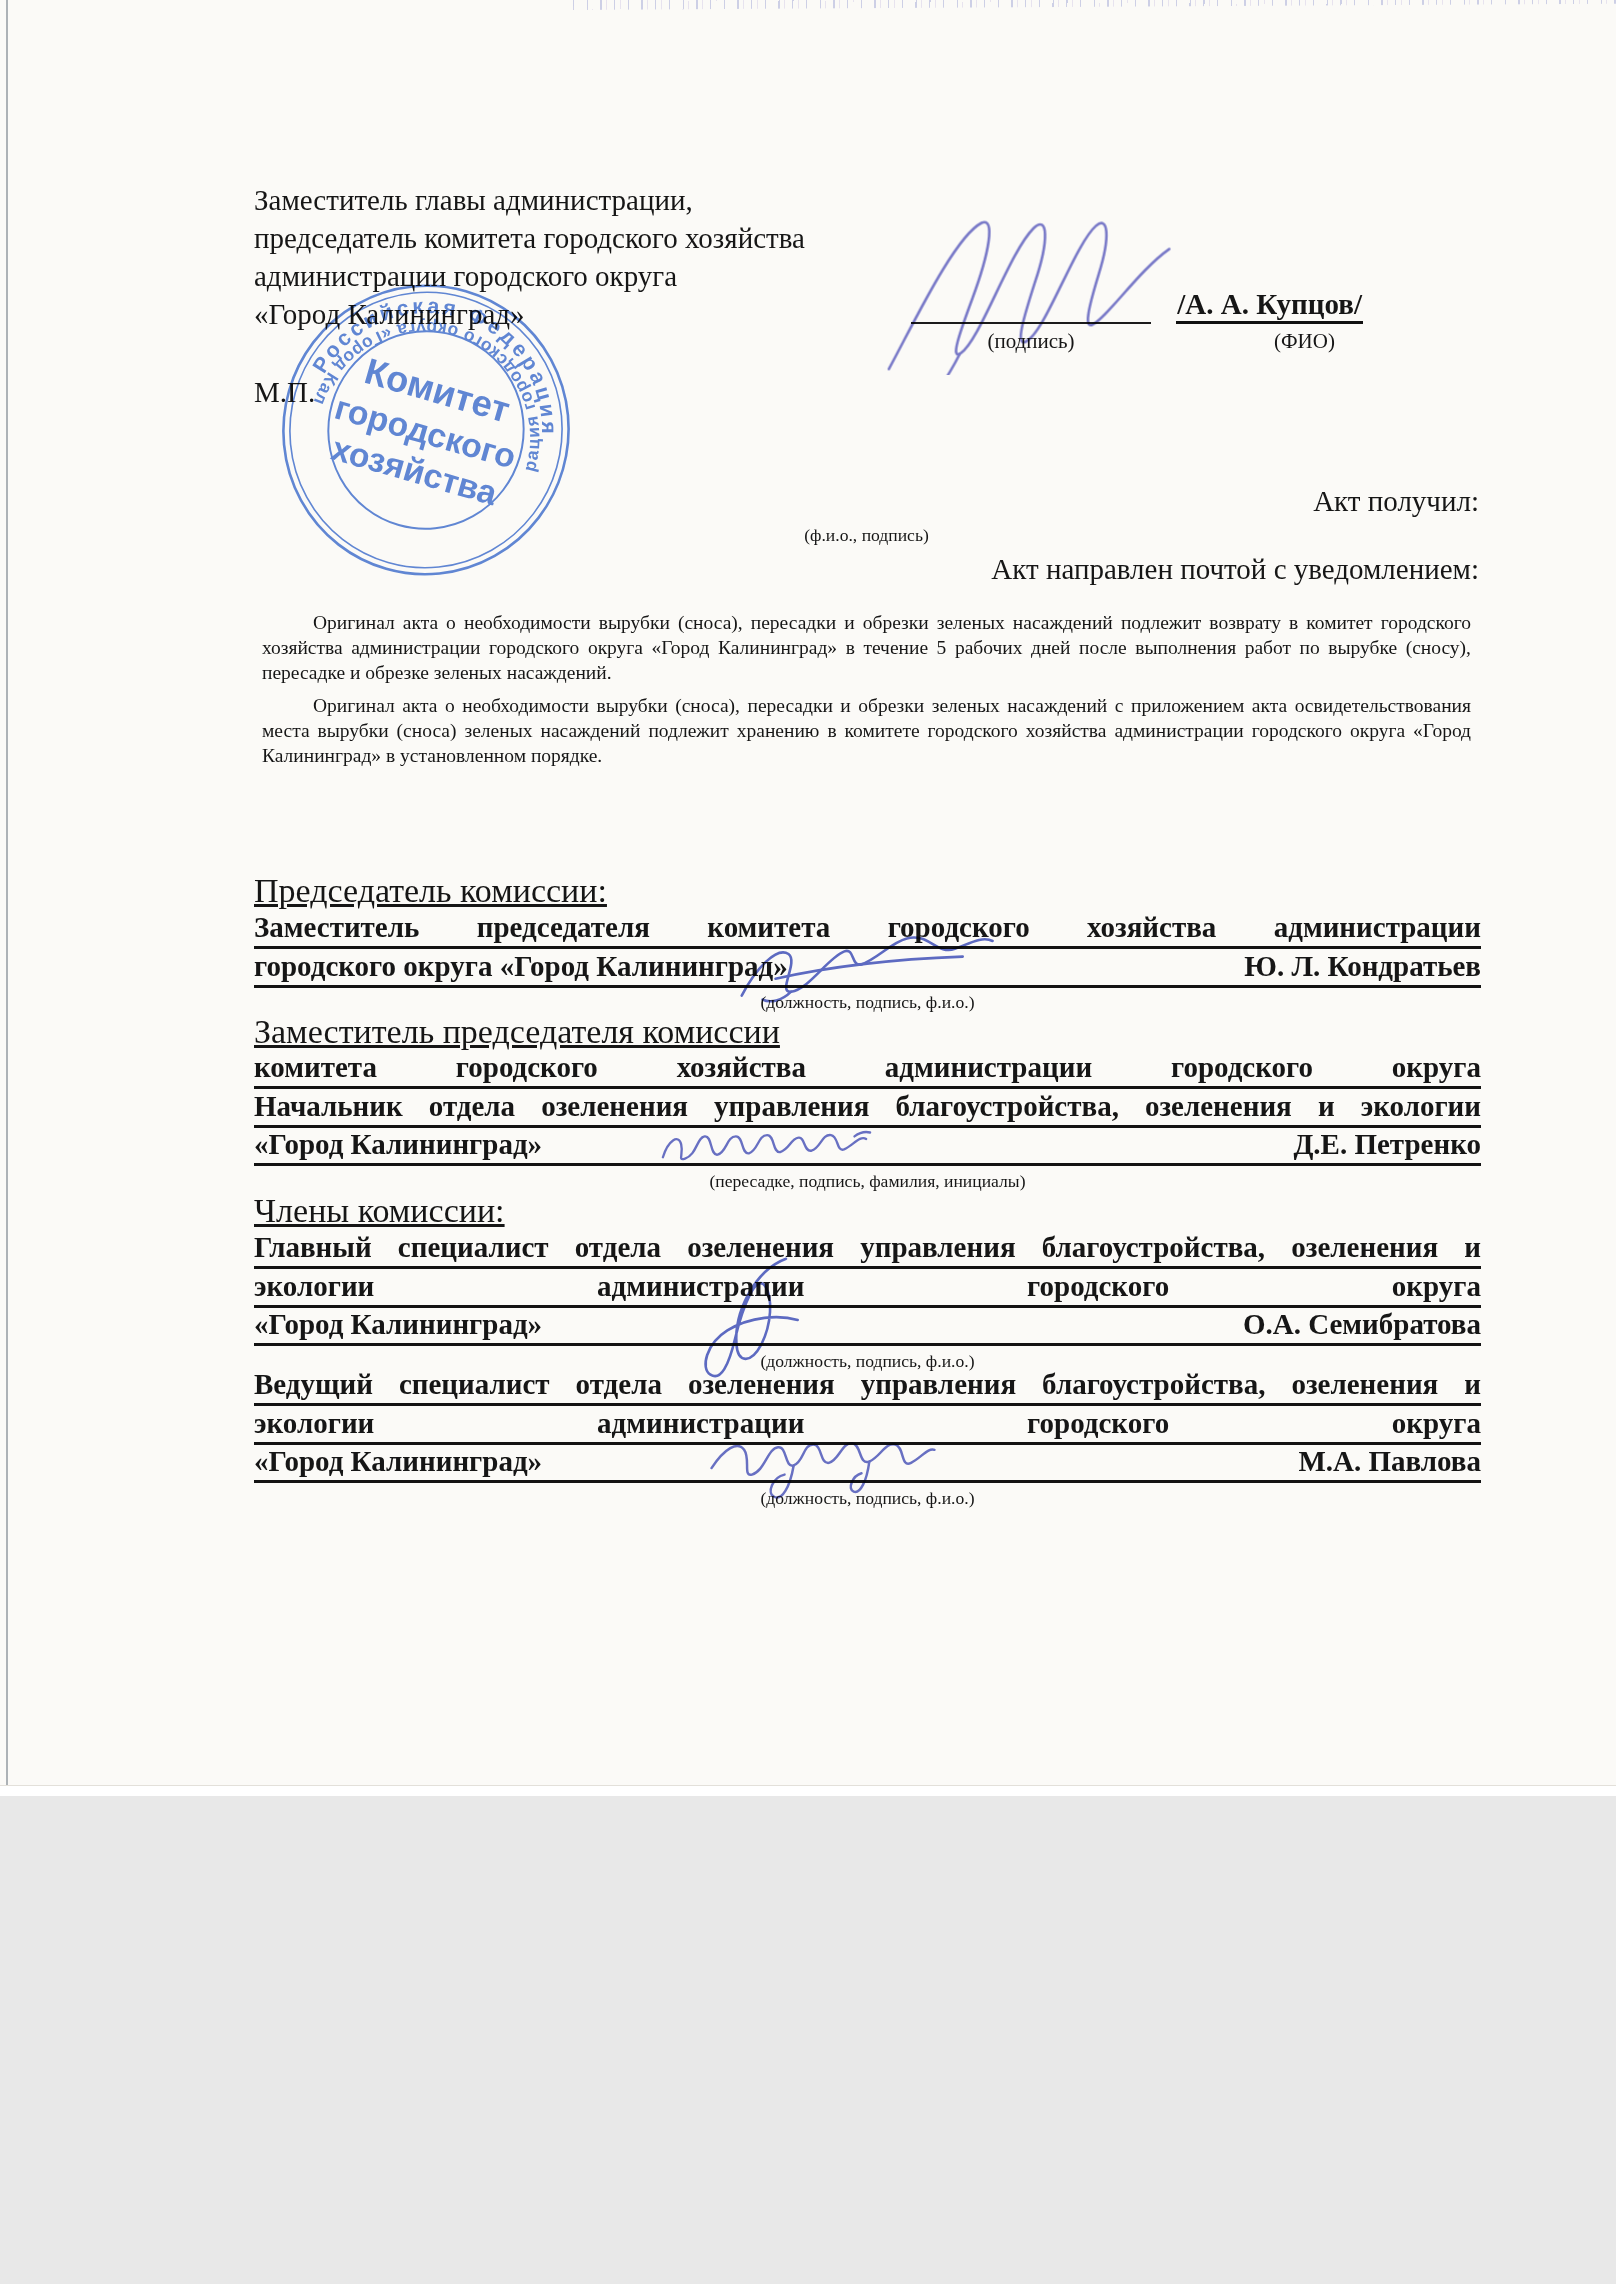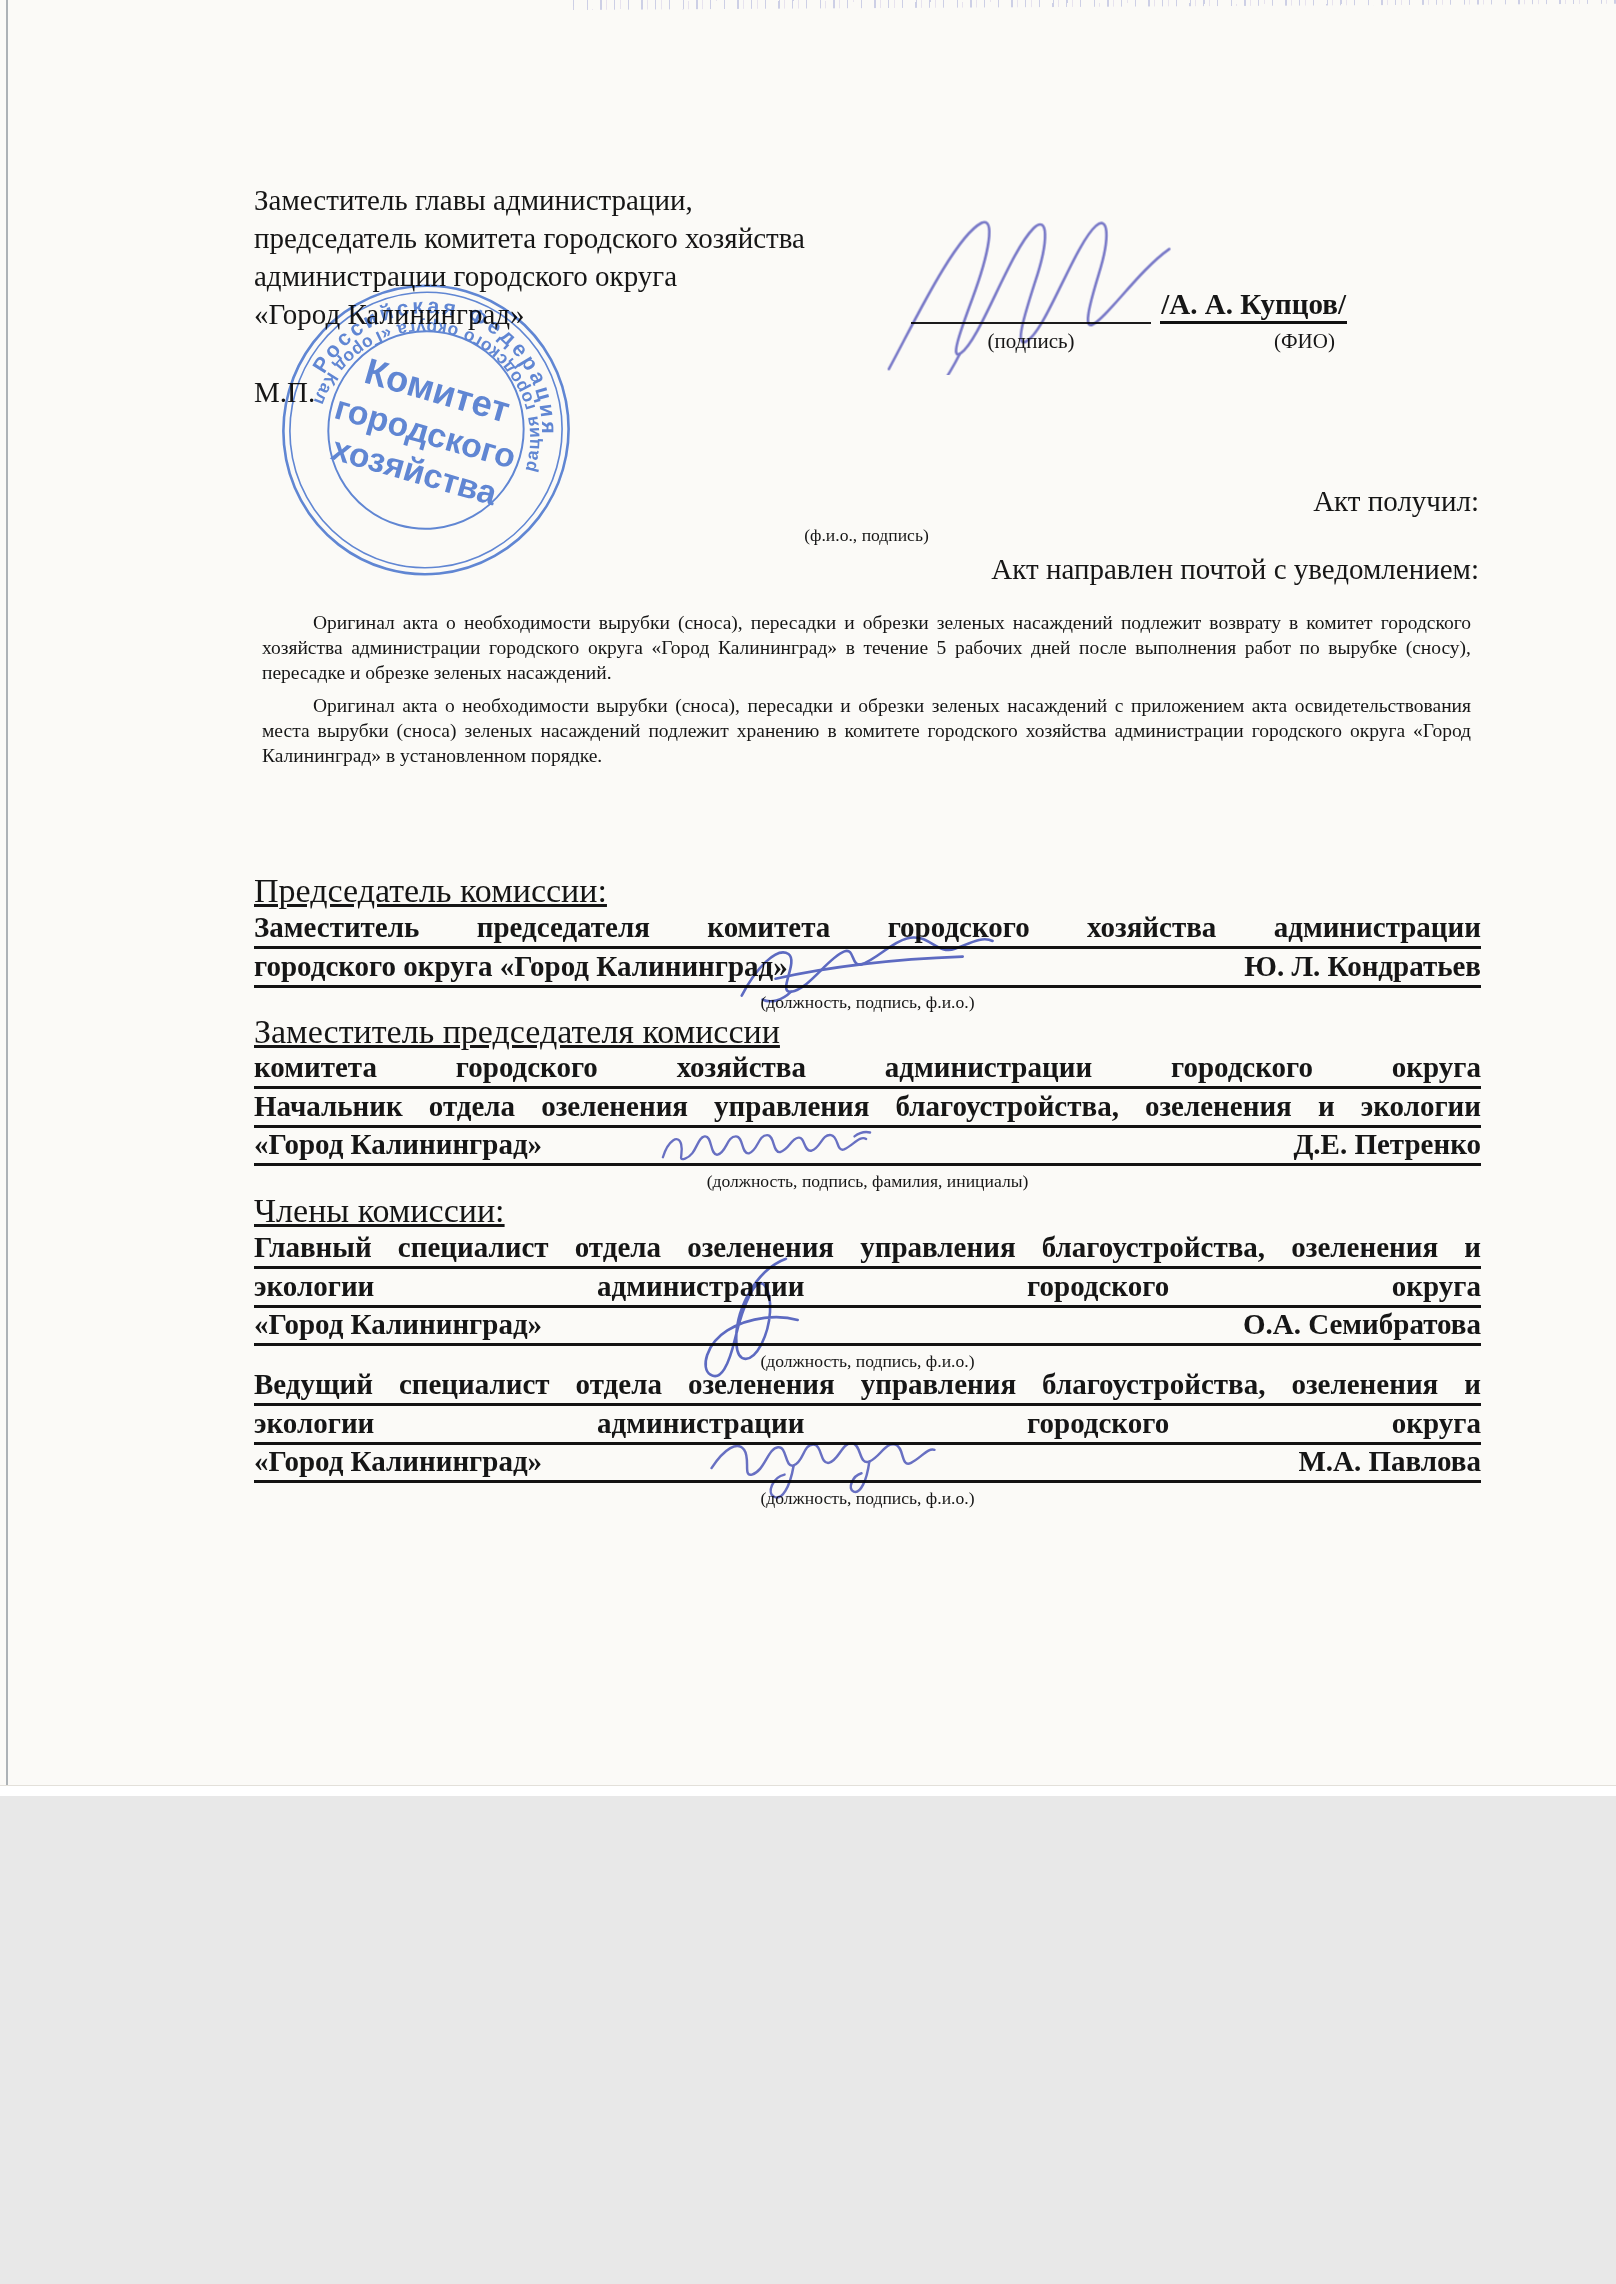--- a/index.html
+++ b/index.html
@@ -15,21 +15,21 @@
     position:absolute;left:573px;top:0;width:1043px;height:10.4px;
     background:repeating-linear-gradient(91deg, rgba(100,110,190,.38) 0 1.3px, rgba(255,255,255,0) 1.3px 5.9px, rgba(140,120,200,.22) 5.9px 6.5px, rgba(255,255,255,0) 6.5px 13.7px);
     transform:rotate(-.35deg); transform-origin:left top; opacity:.8;
   }
   .abs{position:absolute;}
   .t{font-size:29px;line-height:38px;white-space:nowrap;}
   .col{left:254px;width:1225px;}
   .hdr div{font-size:29px;line-height:38px;}
   
   .approver{left:911px;top:287px;width:547px;}
-  .aprow{display:flex;align-items:flex-end;}
+  .aprow{display:flex;align-items:flex-end;gap:16px;}
   .sigline{width:240px;height:34px;border-bottom:2.6px solid #1b1b1b;}
   .apname{margin-left:9px;font-weight:bold;font-size:29px;line-height:34px;border-bottom:3.3px solid #111;white-space:nowrap;padding:0 1.3px;}
   .apcaps{display:flex;}
   .apcaps .c1{width:240px;text-align:center;font-size:21px;padding-top:5.2px;}
   .apcaps .c2{flex:1;text-align:center;font-size:21px;padding-top:5.2px;}
   
   .fillrow{display:flex;align-items:flex-end;flex-direction:column;}
   .fillrow .lbl{font-size:29px;line-height:36px;white-space:nowrap;}
   .fillrow .line{flex:1;border-bottom:2.6px solid #1c1c1c;height:31px;margin-bottom:2.6px;margin-left:6.5px;}
   .capcenter{text-align:center;font-size:17.6px;}
@@ -143,21 +143,21 @@
 
   <div class="abs plain" style="left:254px;top:1014px;">Заместитель председателя комиссии</div>
 
   <div class="abs bsec" style="top:1051px;">
     <div class="brow just">комитета городского хозяйства администрации городского округа</div>
     <div class="brow just">Начальник отдела озеленения управления благоустройства, озеленения и экологии</div>
     <div class="brow flx">
       <span>«Город Калининград»</span>
       <span>Д.Е. Петренко</span>
     </div>
-    <div class="bcap">(должность, подпись, фамилия, инициалы)</div>
+    <div class="bcap">(пересадке, подпись, фамилия, инициалы)</div>
   </div>
 
   <svg class="abs ink" style="left:659px;top:1122px;" width="215" height="49" viewBox="0 0 330 75">
     <g fill="none" stroke="#5a63c4" stroke-width="3.6" stroke-linecap="round" opacity="0.9">
       <path d="M6 54 C14 28 30 18 34 34 C38 50 28 60 40 56 C58 50 58 24 70 22 C82 20 78 52 90 50 C104 46 104 22 118 22 C130 22 126 50 138 48 C152 44 152 20 166 20 C178 20 174 48 186 46 C200 42 202 26 214 24 C224 22 222 46 234 44 C248 40 250 18 264 20 C276 22 272 46 284 42 C298 36 308 20 318 26"></path>
       <path d="M300 22 C308 16 316 14 324 16"></path>
     </g>
   </svg>
 
   <div class="abs plain" style="left:254px;top:1193px;">Члены комиссии:</div>

